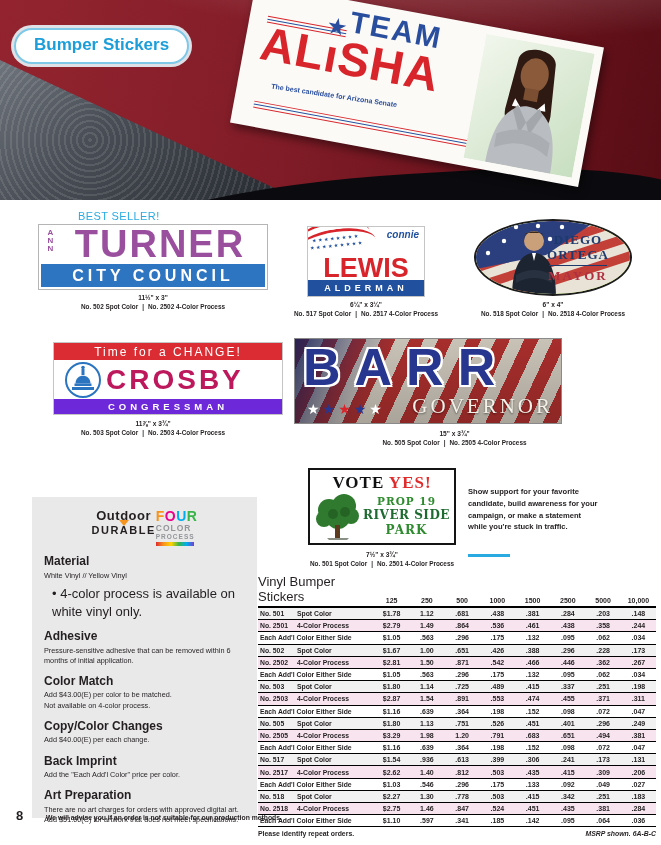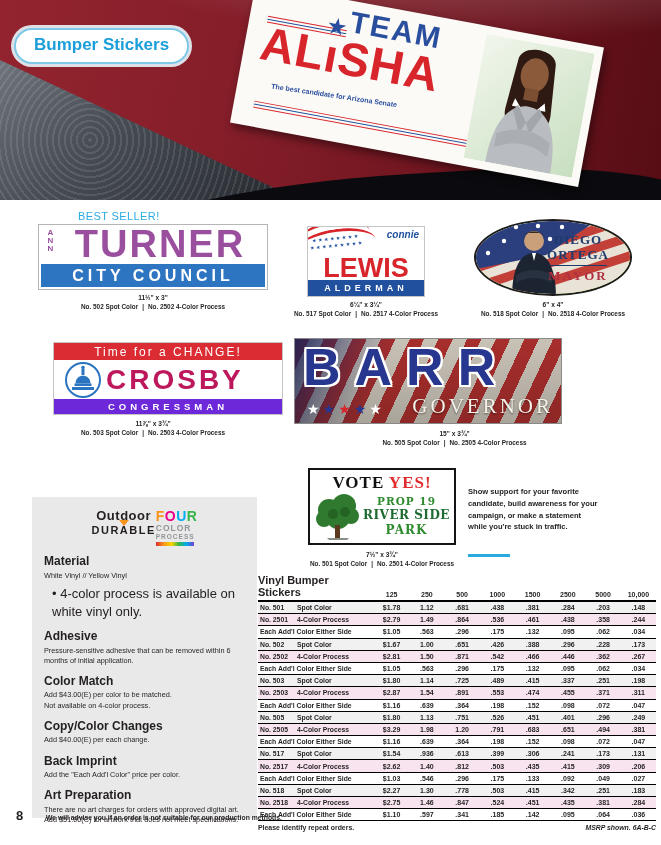--- a/index.html
+++ b/index.html
@@ -144,21 +144,21 @@
   .fourc .rainbow{margin-top:2px;width:38px;height:4px;
     background:linear-gradient(90deg,#e02c2c,#f7941d,#ffd400,#39b54a,#00aeef,#7a3bd0);}
   .isec .ihead{font-size:12px;font-weight:800;margin-top:8px;margin-bottom:2.5px;}
   .isec .iline{font-size:7.3px;line-height:1.4;}
   .isec .ibullet{font-size:13px;line-height:1.4;margin:4px 0 0 8px;}
 
   
   .ptable{position:absolute;left:258px;top:574px;width:398px;}
   .thead{display:grid;grid-template-columns:116px repeat(8,1fr);align-items:end;
     border-bottom:2px solid #000;padding-bottom:2px;}
-  .ttitle{font-size:11px;font-weight:700;}
+  .ttitle{font-size:13px;font-weight:400;}
   .qty{font-size:7px;font-weight:800;text-align:center;}
   .trow{display:grid;grid-template-columns:116px repeat(8,1fr);align-items:center;
     height:11.2px;border-bottom:1px solid #000;}
   .trow.spot{background:#f1f1f2;}
   .trow.process{background:#f7e4ef;}
   .trow.addl{background:#fff;}
   .tlabel{display:flex;align-items:center;font-size:6.8px;padding-left:2px;white-space:nowrap;}
   .tno{font-weight:800;width:37px;display:inline-block;}
   .ttype{font-weight:600;}
   .tlabel.addl-lab{font-weight:600;}

